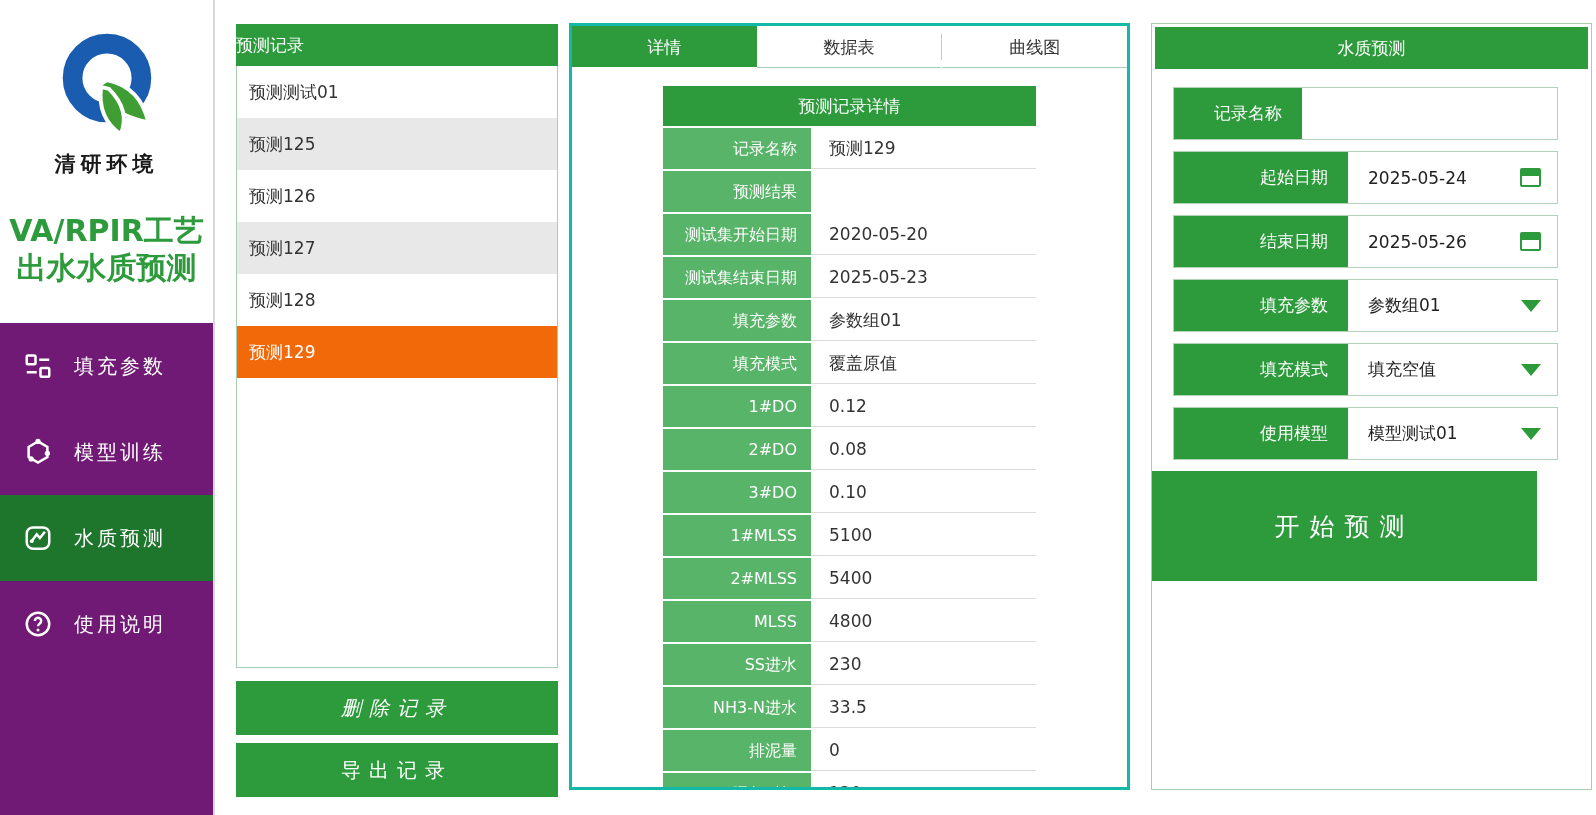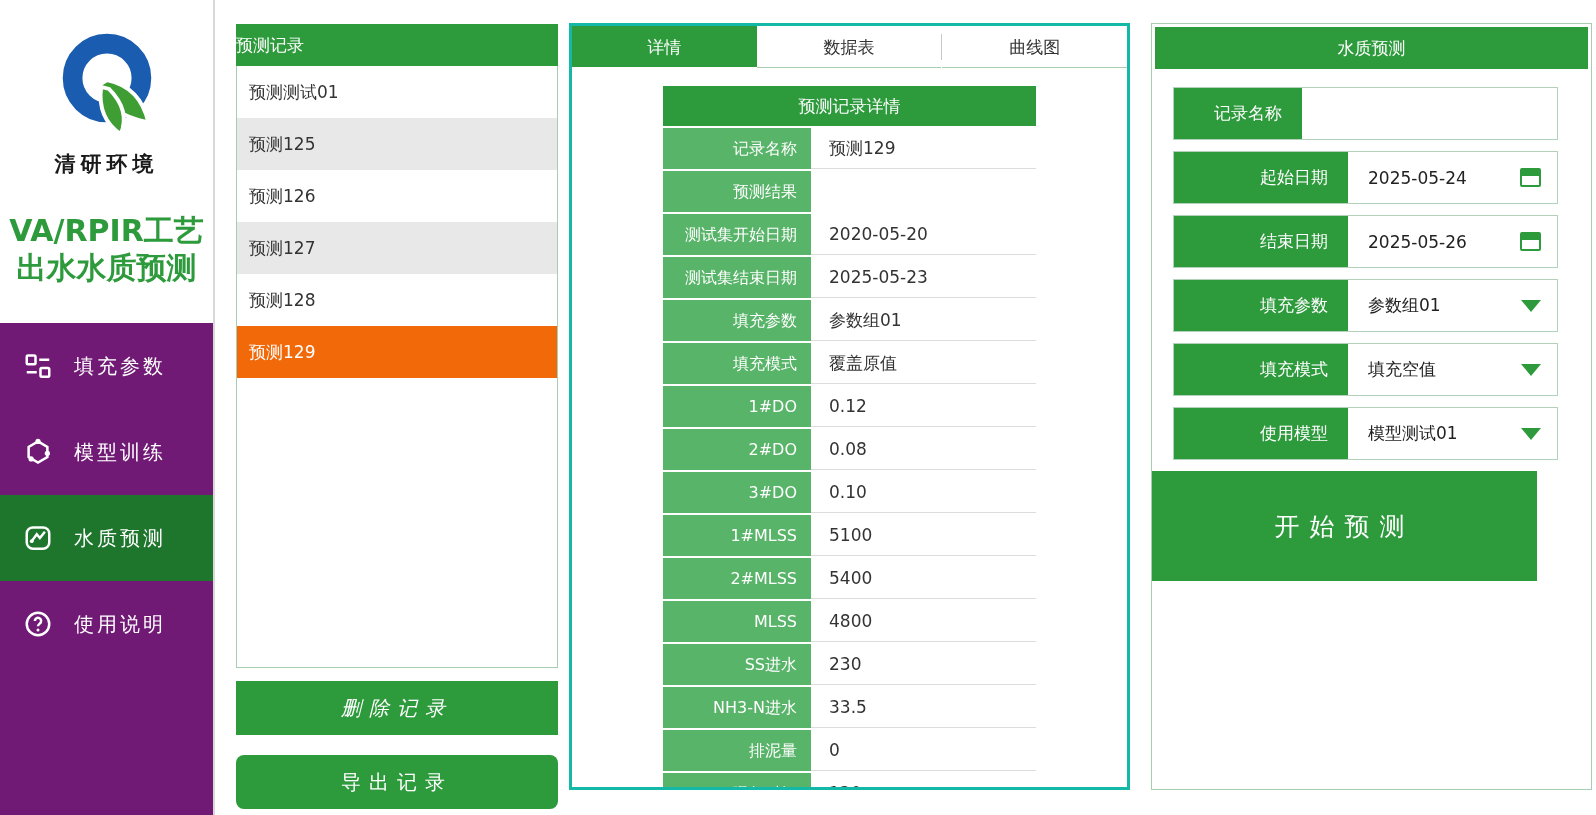--- a/index.html
+++ b/index.html
@@ -28,21 +28,21 @@
 
   
   .records-panel { position: absolute; left: 236px; top: 24px; width: 322px; }
   .panel-header { height: 42px; line-height: 42px; background: #2d9a3c; color: #fff; text-align: left; font-size: 17px; }
   .record-list { height: 602px; background: #fff; border: 1px solid #a9cdb0; border-top: none; overflow: hidden; }
   .record-item { height: 52px; line-height: 52px; padding-left: 12px; font-size: 17px; color: #333; background: #fff; cursor: pointer; }
   .record-item.alt { background: #e8e8e8; }
   .record-item.selected { background: #f2690a; color: #ffffff; }
   .big-btn { display: block; width: 100%; height: 54px; border: none; background: #2d9a3c; color: #fff; font-size: 20px; letter-spacing: 8px; font-family: inherit; cursor: pointer; }
   .big-btn.delete { margin-top: 13px; font-style: italic; }
-  .big-btn.export { margin-top: 20px; border-radius: 8px; }
+  .big-btn.export { margin-top: 8px; }
 
   
   .detail-panel { position: absolute; left: 569px; top: 23px; width: 561px; height: 767px; background: #fff; border: 3px solid #14b8a6; overflow: hidden; }
   .tabbar { display: flex; height: 42px; }
   .tab { flex: 1; text-align: center; line-height: 42px; font-size: 17px; color: #333; background: #fff; border-bottom: 1px solid #a9cdb0; cursor: pointer; }
   .tab.active { background: #2d9a3c; color: #fff; border-bottom: 1px solid #ffffff; }
   .tab-sep { width: 1px; height: 26px; margin-top: 8px; background: #c9c9c9; border-bottom: 1px solid #a9cdb0; }
   .detail-table { width: 373px; margin: 18px auto 0 auto; }
   .table-title { height: 40px; line-height: 40px; background: #2d9a3c; color: #fff; text-align: center; font-size: 17px; margin-bottom: 2px; }
   .trow { display: flex; height: 41px; margin-bottom: 2px; }

